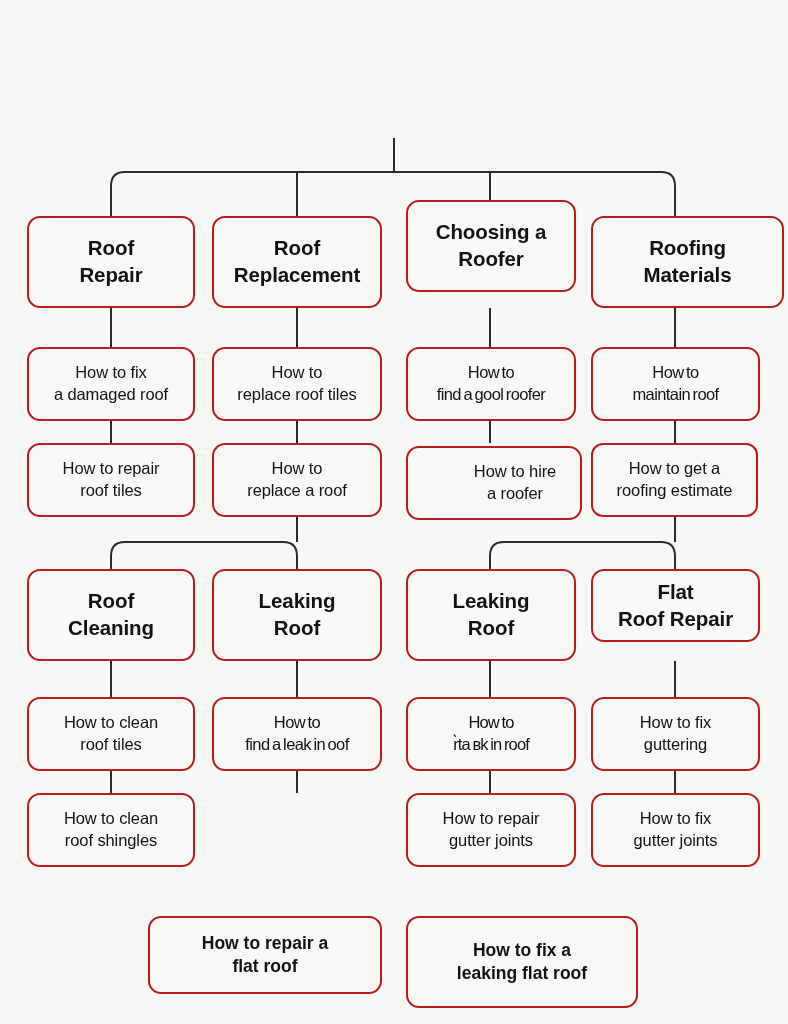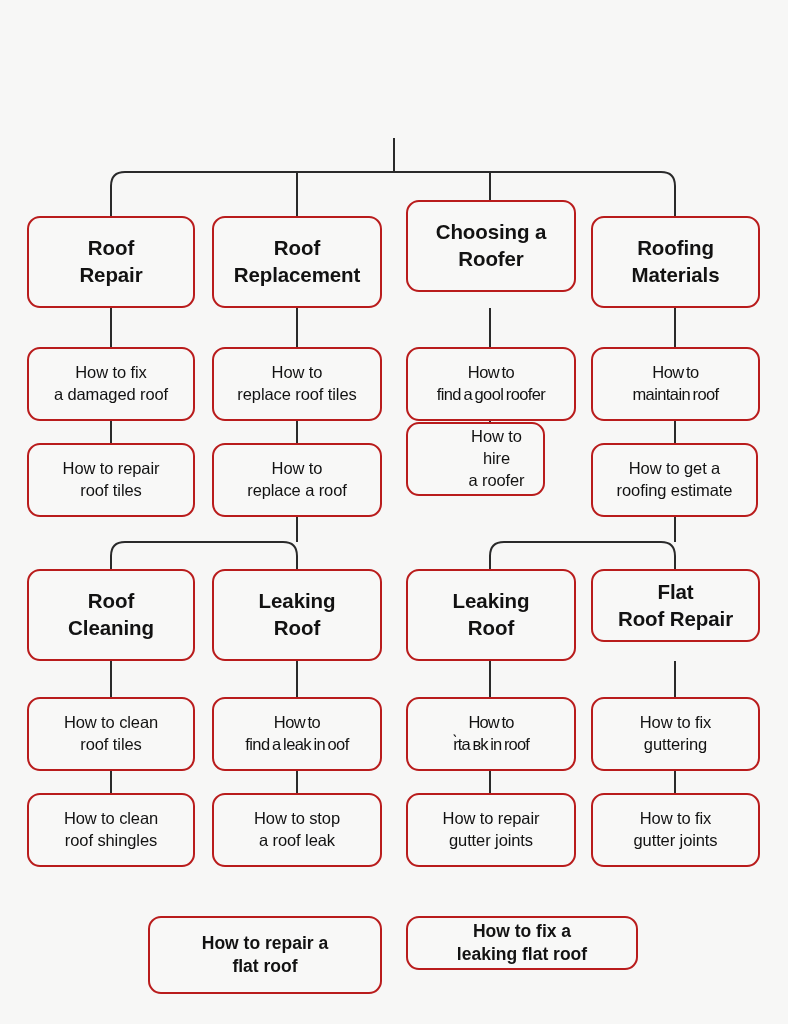--- a/index.html
+++ b/index.html
@@ -125,21 +125,21 @@
 Repair</span>
   </div>
   <div class="node node-head" style="left:212px; top:216px; width:170px; height:92px;">
     <span class="node-label">Roof
 Replacement</span>
   </div>
   <div class="node node-head" style="left:406px; top:200px; width:170px; height:92px;">
     <span class="node-label">Choosing a
 Roofer</span>
   </div>
-  <div class="node node-head" style="left:591px; top:216px; width:169px; height:92px;">
+  <div class="node node-head" style="left:591px; top:216px; width:193px; height:92px;">
     <span class="node-label">Roofing
 Materials</span>
   </div>
 
   <div class="node node-leaf" style="left:27px; top:347px; width:168px; height:74px;">
     <span class="node-label">How to fix
 a damaged roof</span>
   </div>
   <div class="node node-leaf" style="left:212px; top:347px; width:170px; height:74px;">
     <span class="node-label">How to
@@ -155,25 +155,25 @@
   </div>
 
   <div class="node node-leaf" style="left:27px; top:443px; width:168px; height:74px;">
     <span class="node-label">How to repair
 roof tiles</span>
   </div>
   <div class="node node-leaf" style="left:212px; top:443px; width:170px; height:74px;">
     <span class="node-label">How to
 replace a roof</span>
   </div>
-  <div class="node node-leaf" style="left:406px; top:422px; width:139px; height:74px;padding-left:48px;">
+  <div class="node node-leaf" style="left:406px; top:446px; width:176px; height:74px;padding-left:48px;">
     <span class="node-label">How to hire
 a roofer</span>
   </div>
-  <div class="node node-leaf" style="left:591px; top:443px; width:167px; height:74px;">
+  <div class="node node-leaf" style="left:591px; top:443px; width:167px; height:74px;border-radius:12px;">
     <span class="node-label">How to get a
 roofing estimate</span>
   </div>
 
   <div class="node node-head" style="left:27px; top:569px; width:168px; height:92px;">
     <span class="node-label">Roof
 Cleaning</span>
   </div>
   <div class="node node-head" style="left:212px; top:569px; width:170px; height:92px;">
     <span class="node-label">Leaking
@@ -202,35 +202,31 @@
   </div>
   <div class="node node-leaf" style="left:591px; top:697px; width:169px; height:74px;">
     <span class="node-label">How to fix
 guttering</span>
   </div>
 
   <div class="node node-leaf" style="left:27px; top:793px; width:168px; height:74px;">
     <span class="node-label">How to clean
 roof shingles</span>
   </div>
-  <div class="node node-leaf" style="left:212px; top:793px; width:170px; height:74px;">
-    <span class="node-label">How to stop
-a roof leak</span>
-  </div>
   <div class="node node-leaf" style="left:406px; top:793px; width:170px; height:74px;">
     <span class="node-label">How to repair
 gutter joints</span>
   </div>
   <div class="node node-leaf" style="left:591px; top:793px; width:169px; height:74px;">
     <span class="node-label">How to fix
 gutter joints</span>
   </div>
 
   <div class="node node-wide" style="left:148px; top:916px; width:234px; height:78px;">
     <span class="node-label">How to repair a
 flat roof</span>
   </div>
-  <div class="node node-wide" style="left:406px; top:916px; width:232px; height:54px;">
+  <div class="node node-wide" style="left:406px; top:916px; width:232px; height:92px;">
     <span class="node-label">How to fix a
 leaking flat roof</span>
   </div>
 
 </div>
 
 </body></html>

